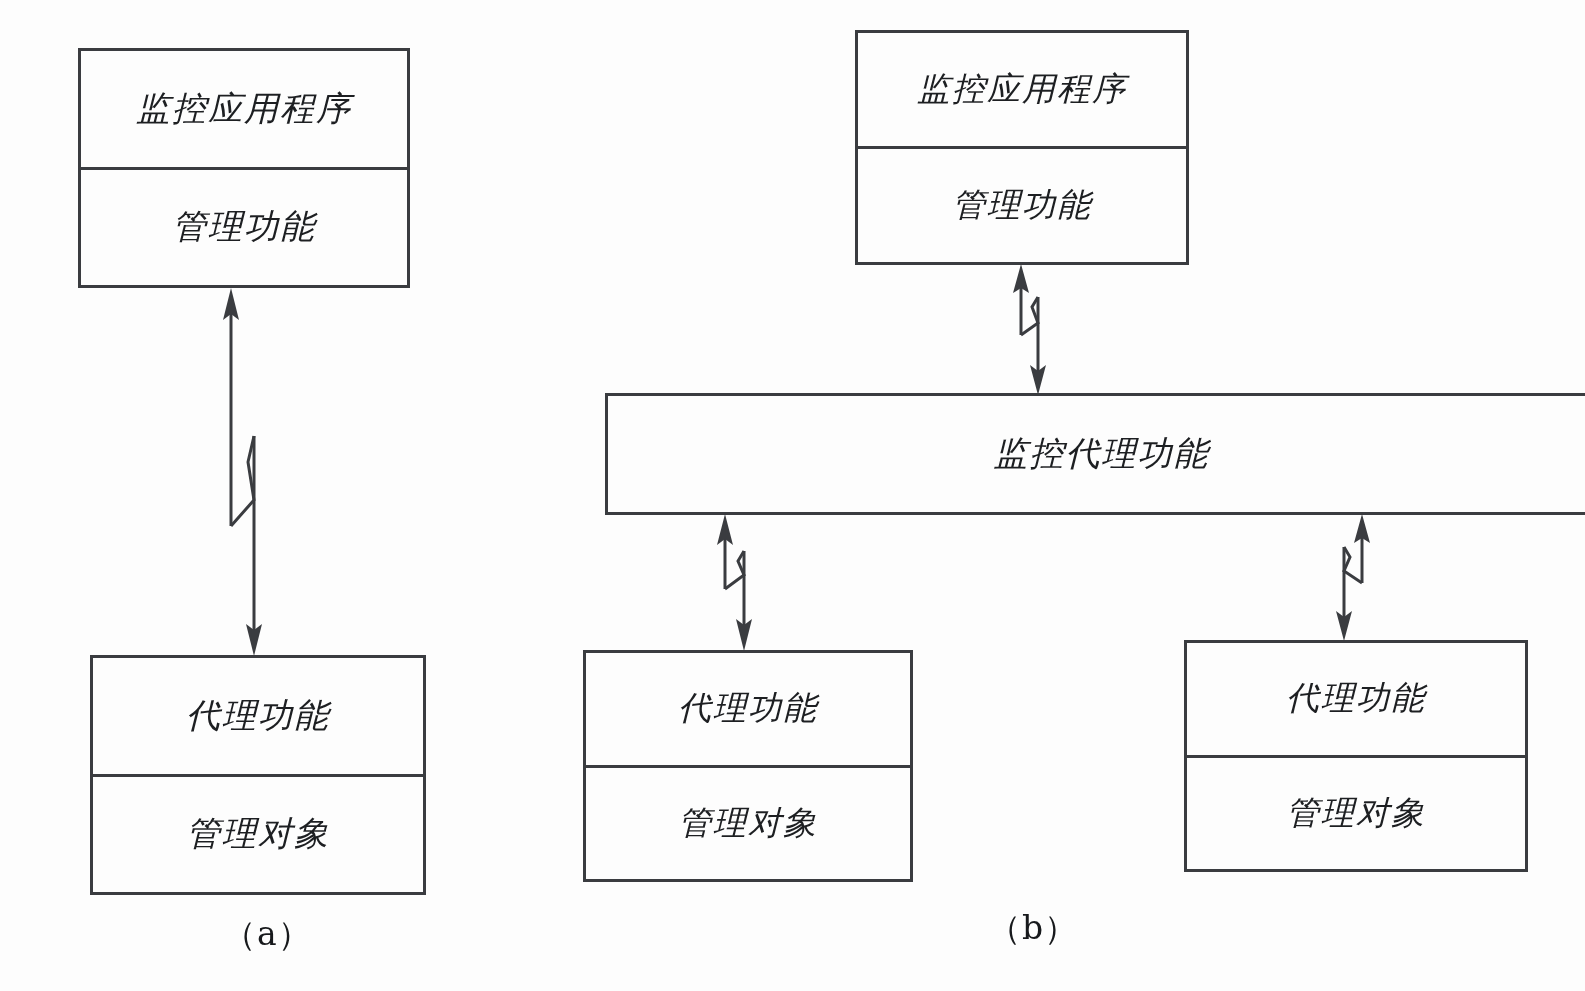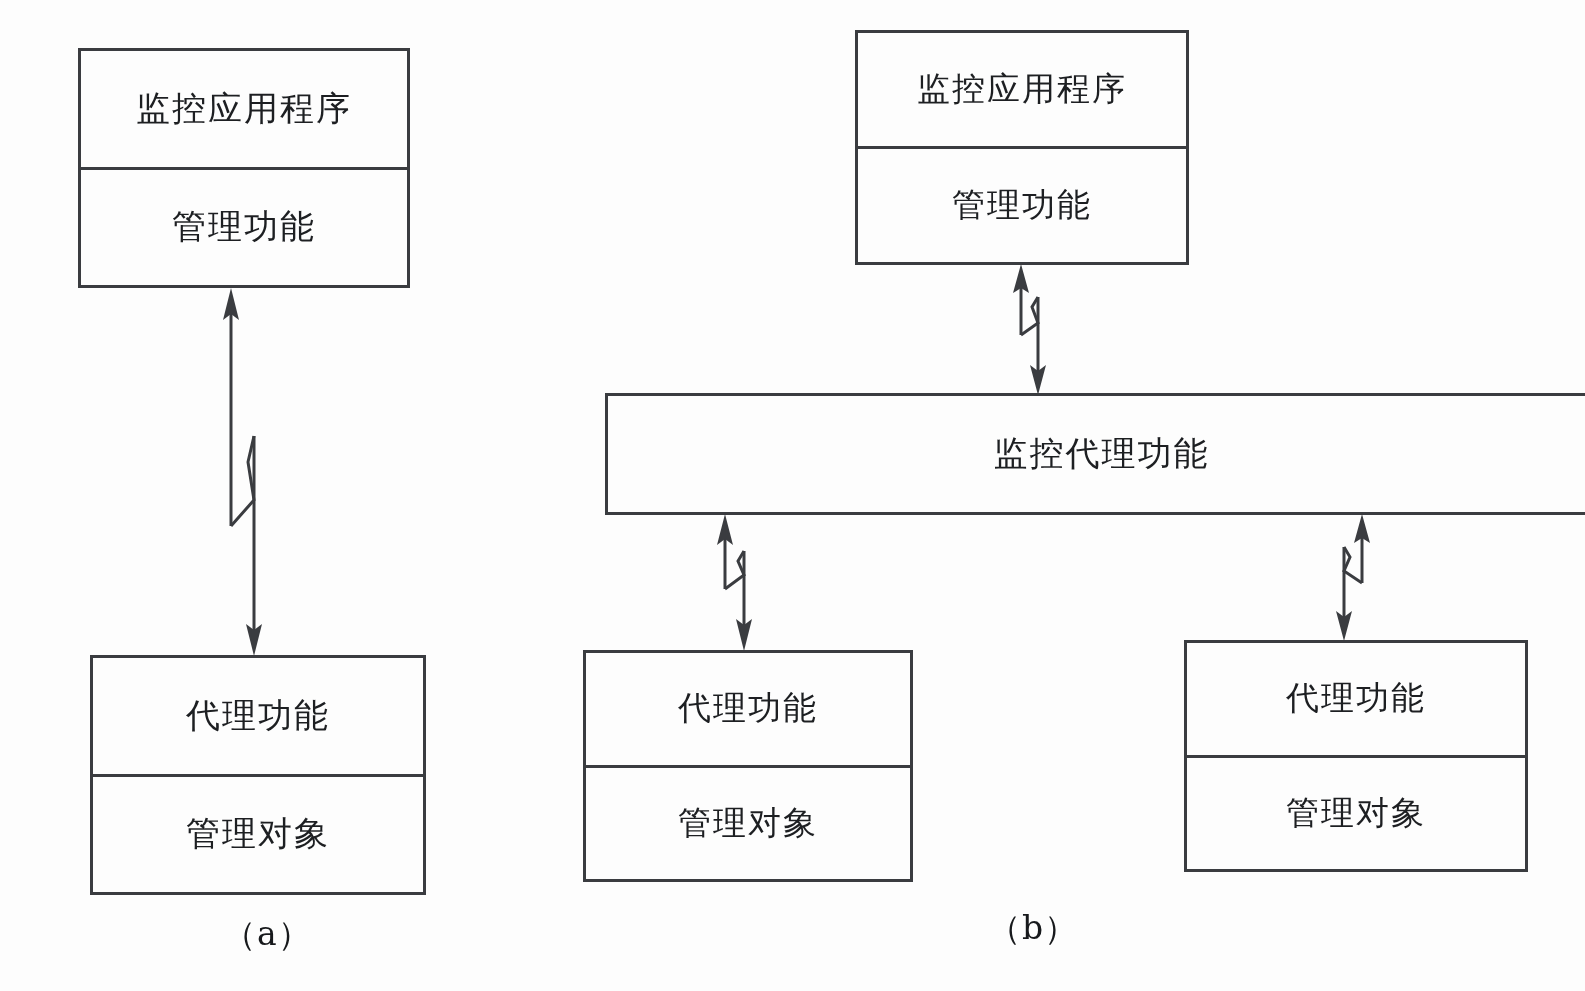--- a/index.html
+++ b/index.html
@@ -26,20 +26,21 @@
     flex-direction: column;
   }
   .node .cell {
     flex: 1 1 auto;
     display: flex;
     align-items: center;
     justify-content: center;
     color: #1d1f22;
     letter-spacing: 2px;
     white-space: nowrap;
+    font-style: italic;
   }
   .node .cell.divided {
     border-top: 3px solid #3a3c40;
   }
 
   
   .caption {
     position: absolute;
     color: #17191c;
     font-family: "DejaVu Serif", "Liberation Serif", serif;

